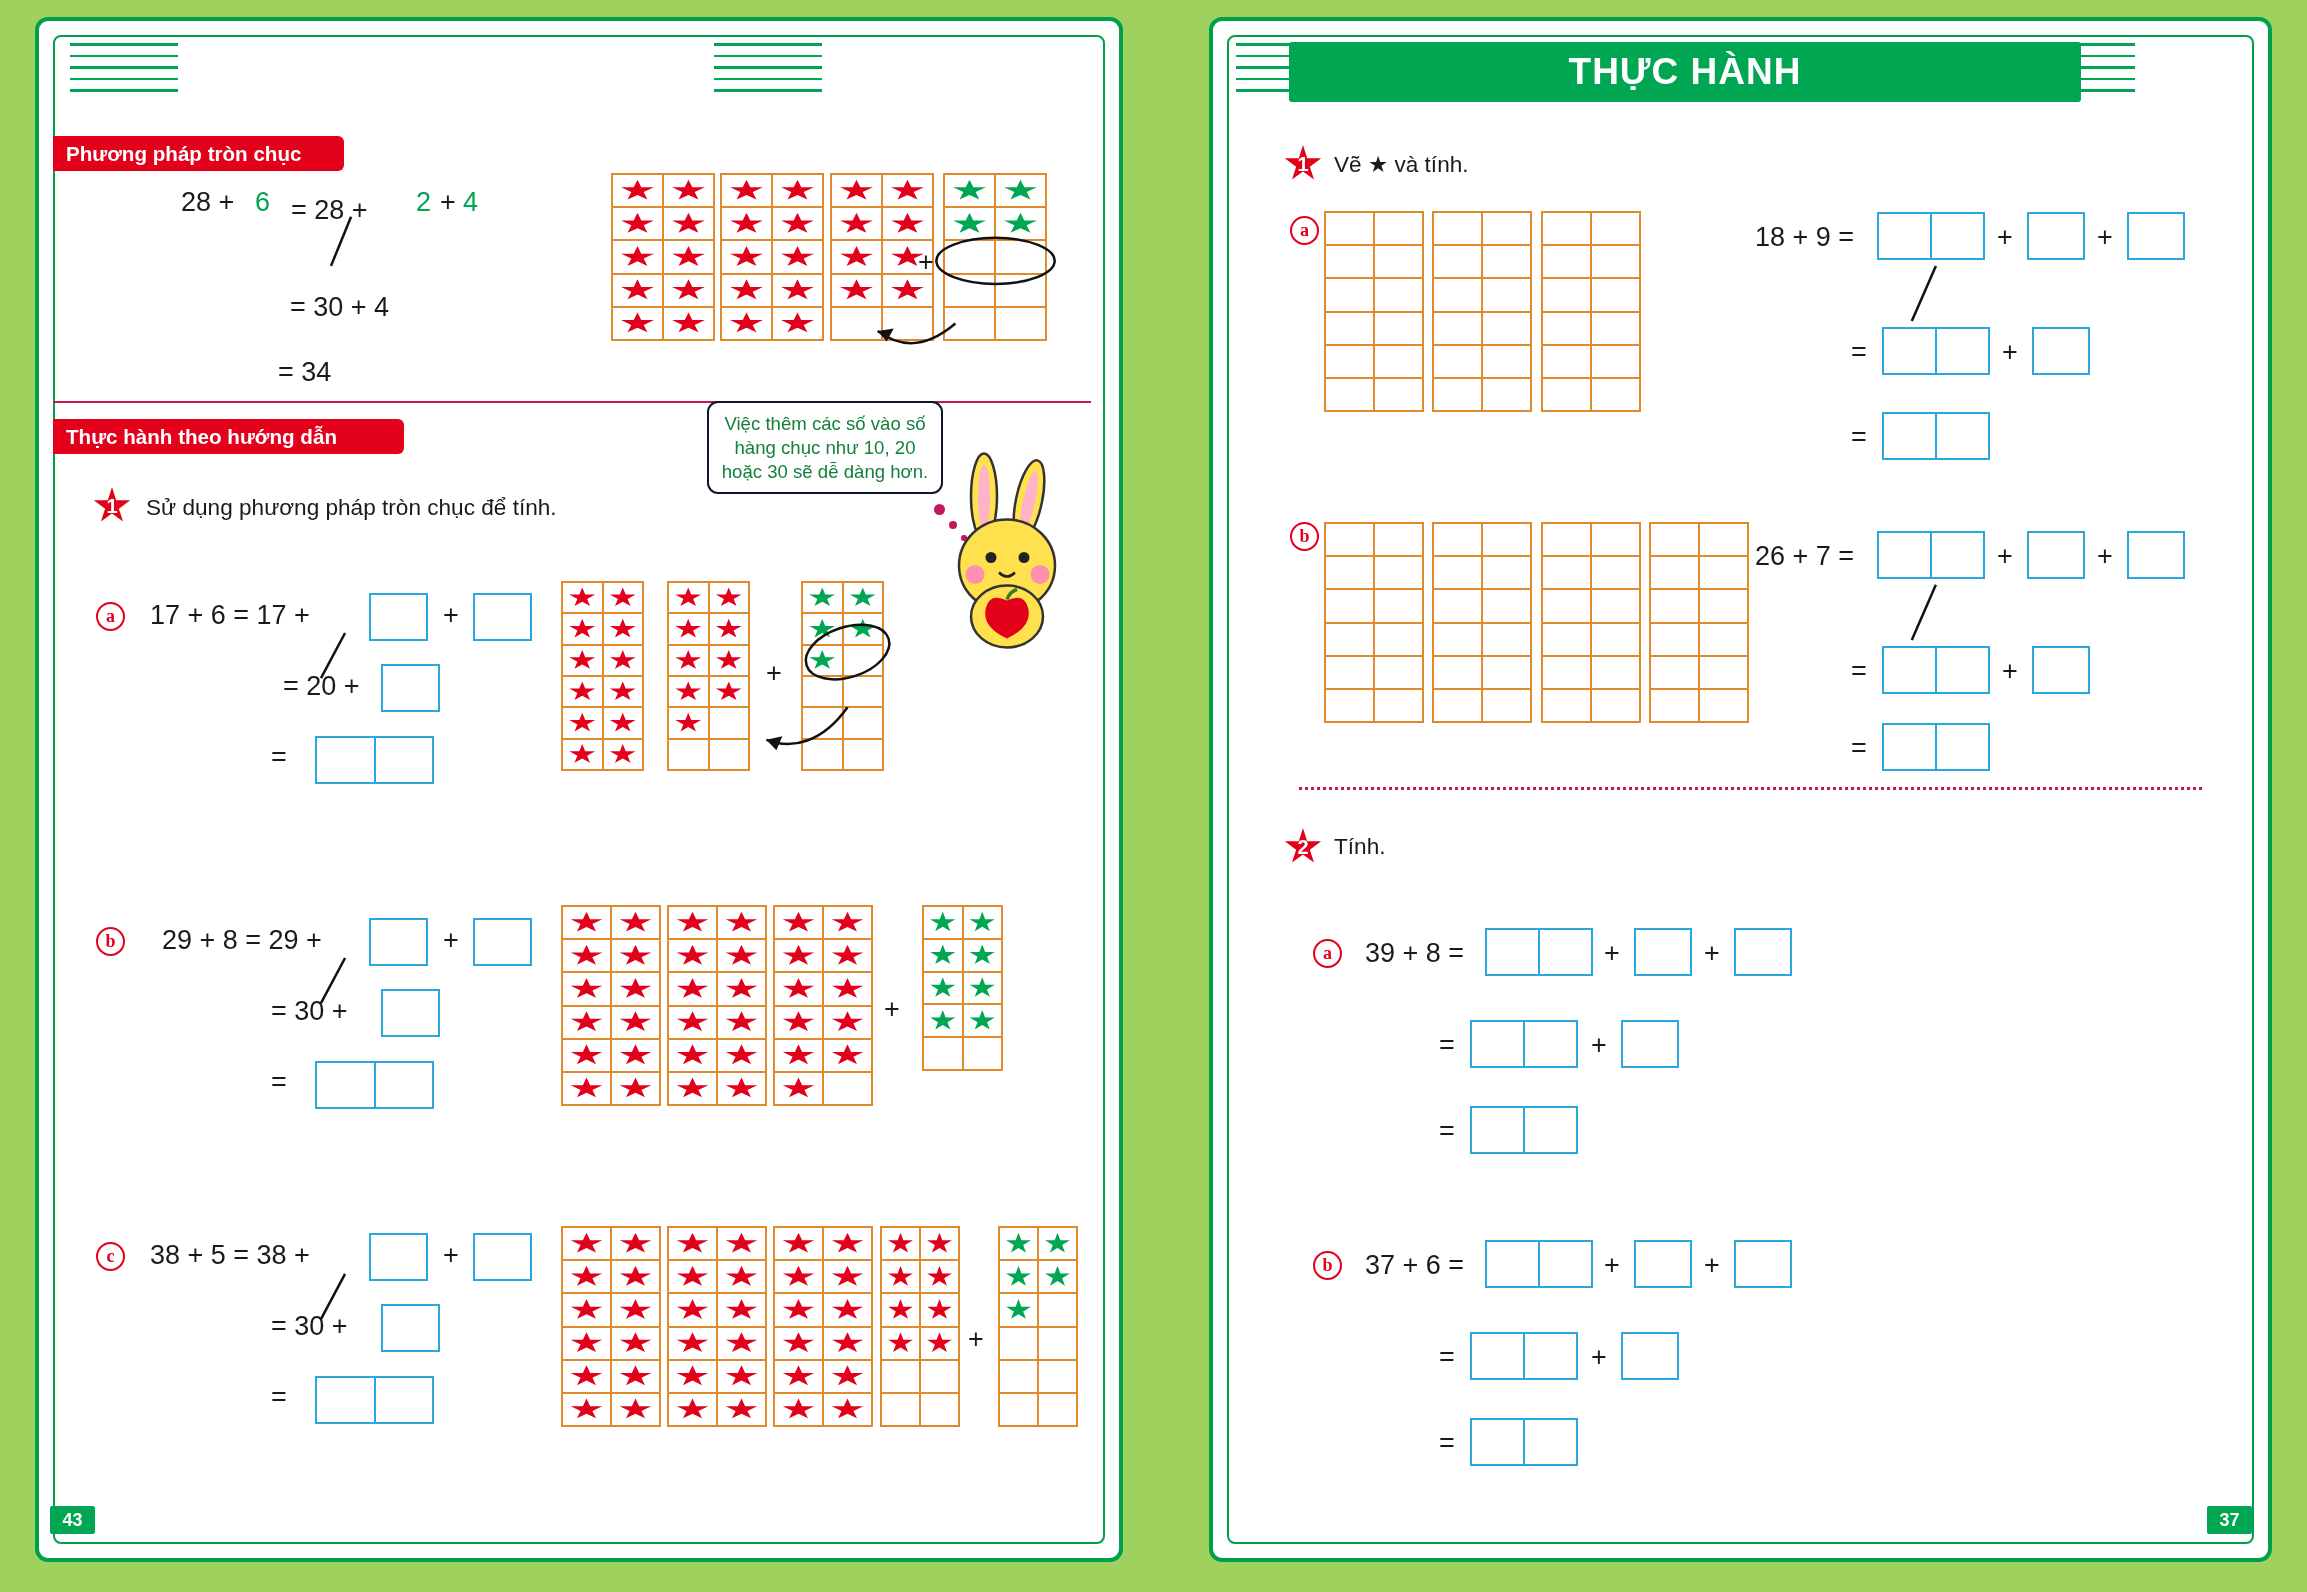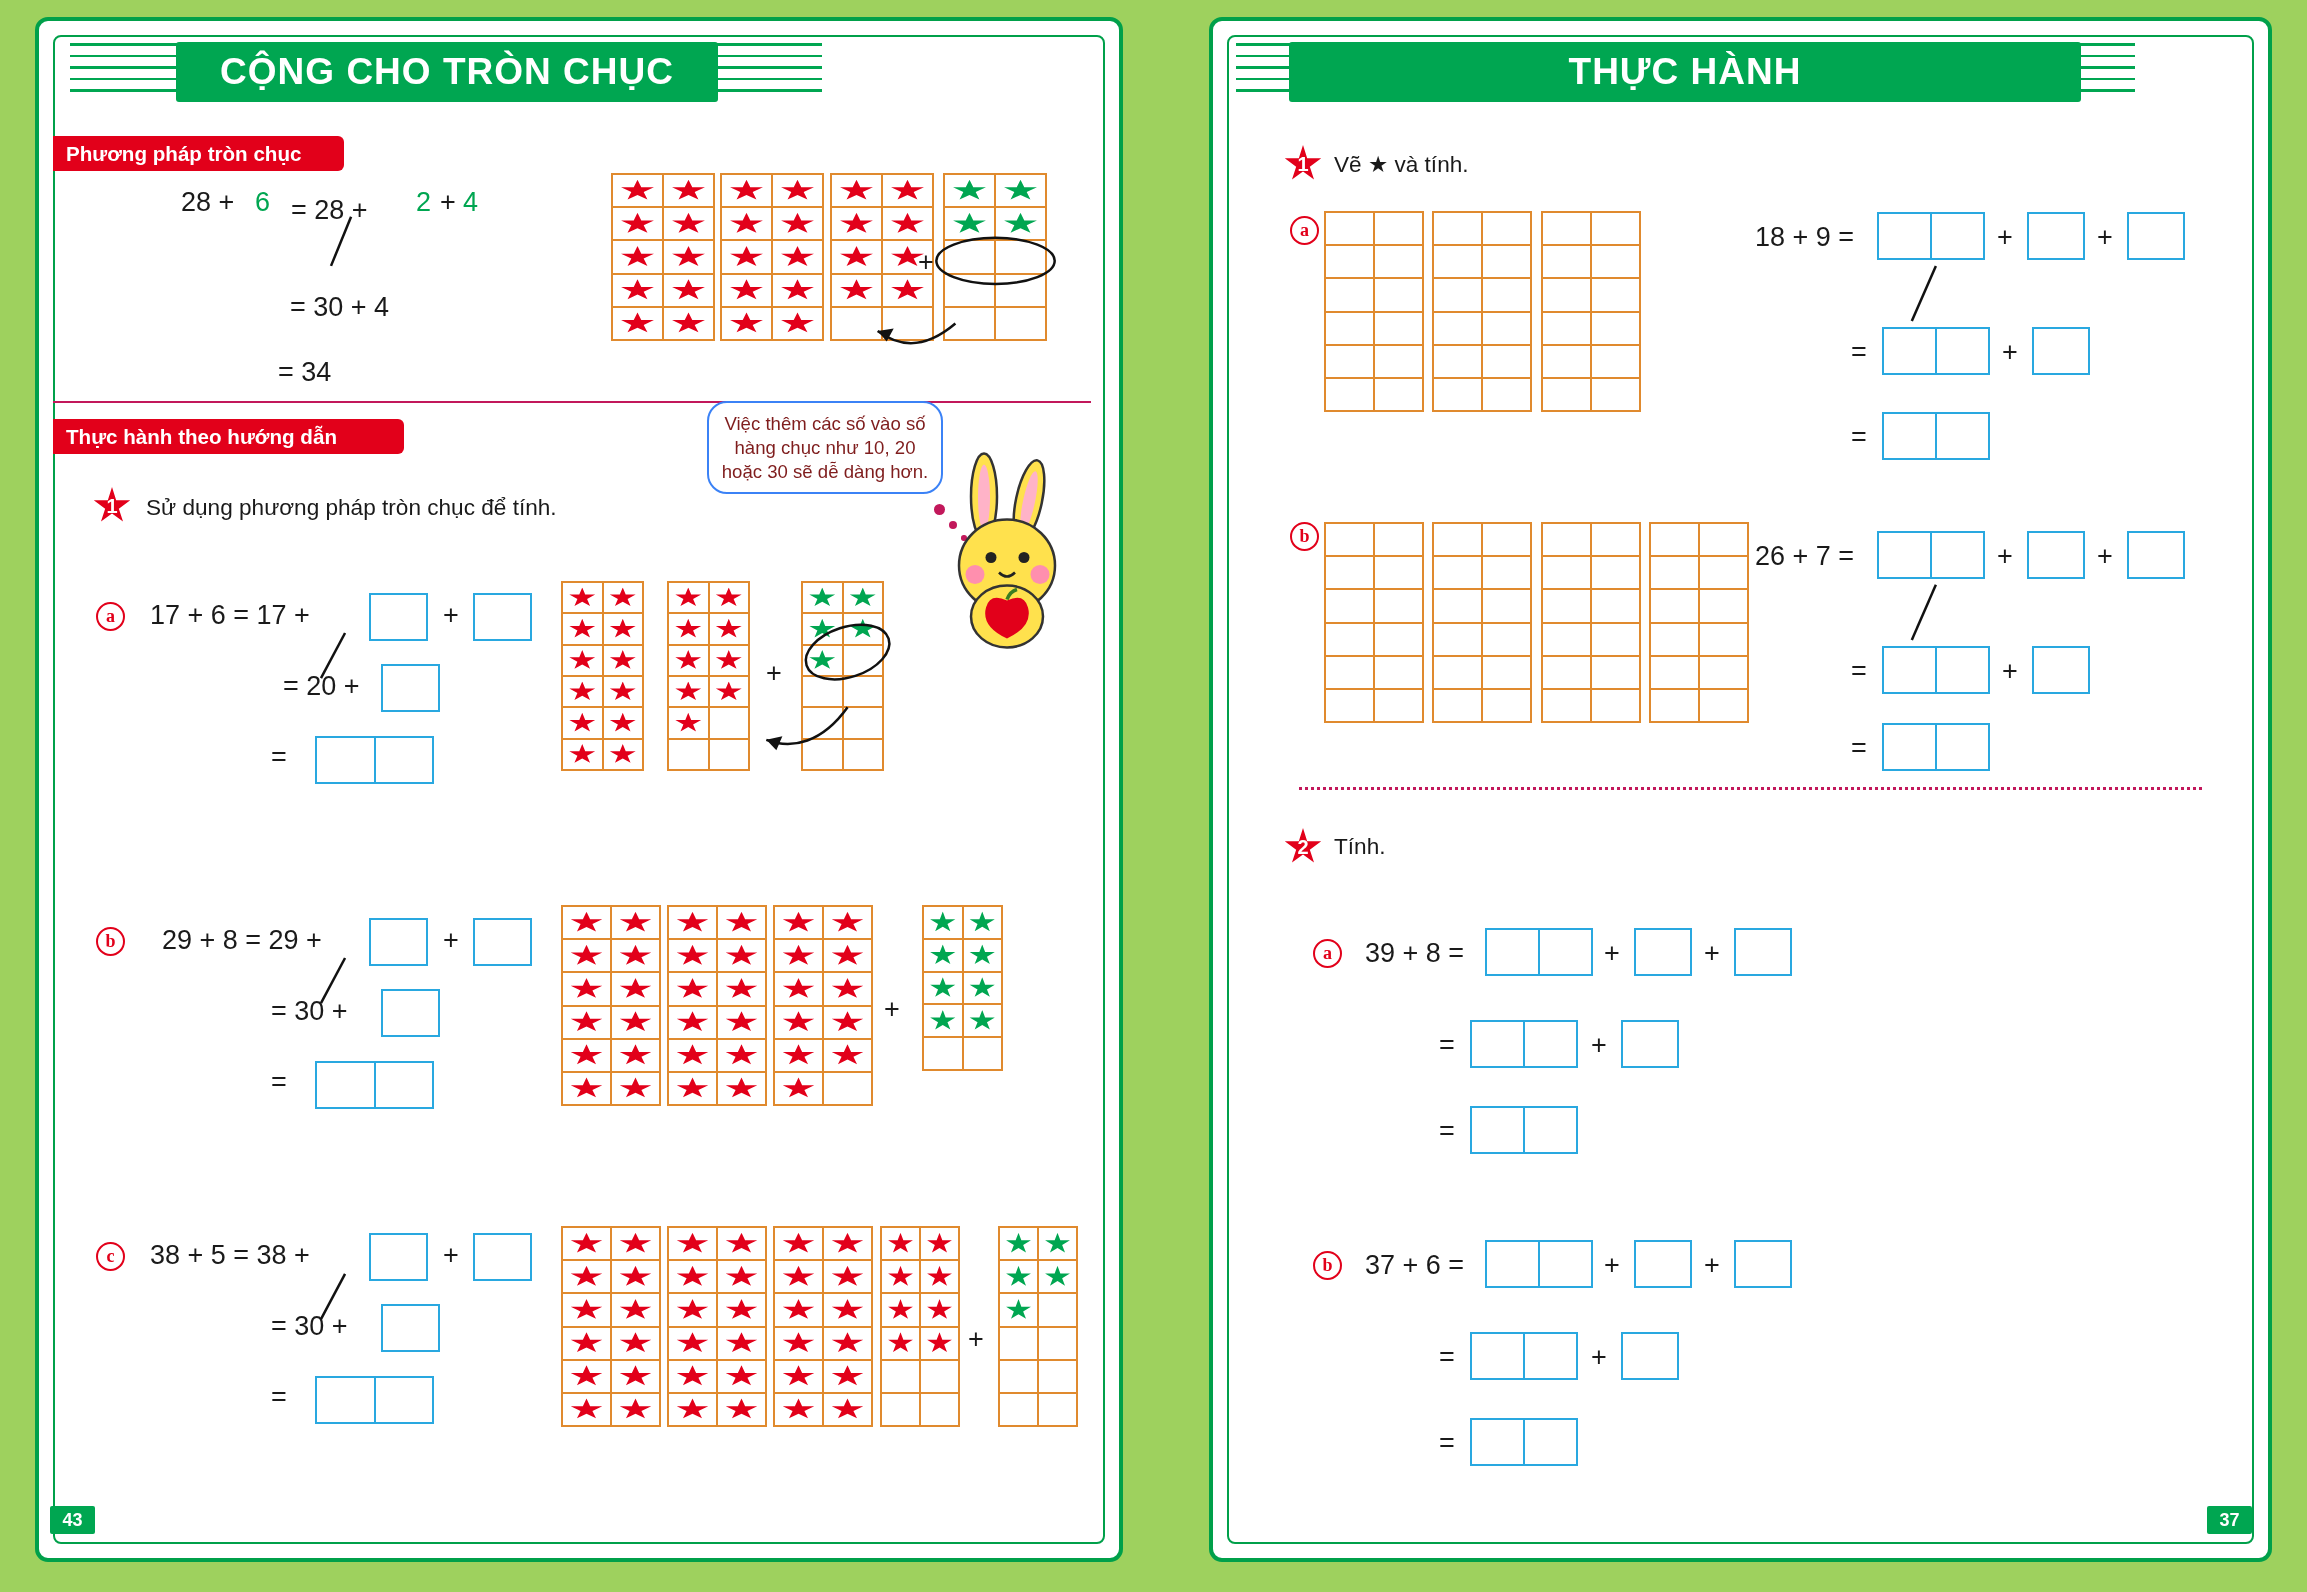--- a/index.html
+++ b/index.html
@@ -177,24 +177,24 @@
     background: #fff;
   }
   .frame-empty > i {
     border-right: 2px solid #e08a2e;
     border-bottom: 2px solid #e08a2e;
   }
 
   
   .bubble {
     position: absolute;
-    border: 2px solid #3b82f6;
-    border-radius: 20px;
+    border: 2px solid #0f172a;
+    border-radius: 11px;
     background: #fff;
-    color: #7f1d1d;
+    color: #15803d;
     font-size: 18.6px;
     line-height: 1.28;
     padding: 9px 11px;
     text-align: center;
   }
   .bubble-dots i {
     position: absolute;
     background: #c2185b;
     border-radius: 50%;
   }
@@ -241,21 +241,20 @@
       <i></i>
   </div>
   <div class="banner-lines bl-l2">
     <i></i>
       <i></i>
       <i></i>
       <i></i>
       <i></i>
   </div>
 
-  <div class="banner banner-l">CỘNG CHO TRÒN CHỤC</div>
 
   <div class="redtab redtab-1">Phương pháp tròn chục</div>
   <div class="redtab redtab-2">Thực hành theo hướng dẫn</div>
   <div class="hr-pink hr-pink-1"></div>
 
   <div class="txt eq" style="left:181px; top:187px;">28 +</div>
   <div class="txt eq green" style="left:255px; top:187px;">6</div>
   <div class="txt eq" style="left:291px; top:195px;">= 28 +</div>
   <div class="txt eq green" style="left:416px; top:187px;">2</div>
   <div class="txt eq" style="left:440px; top:187px;">+</div>

